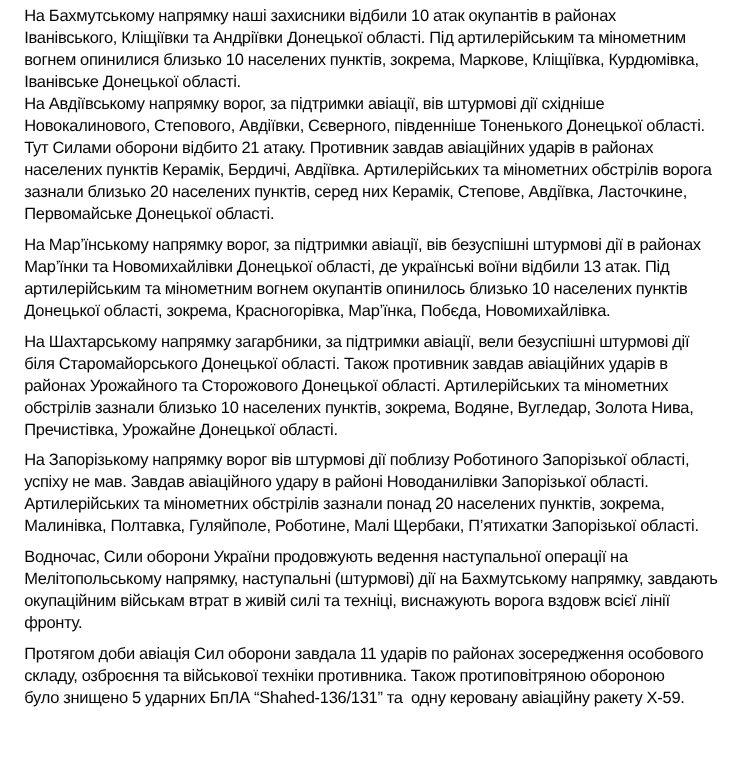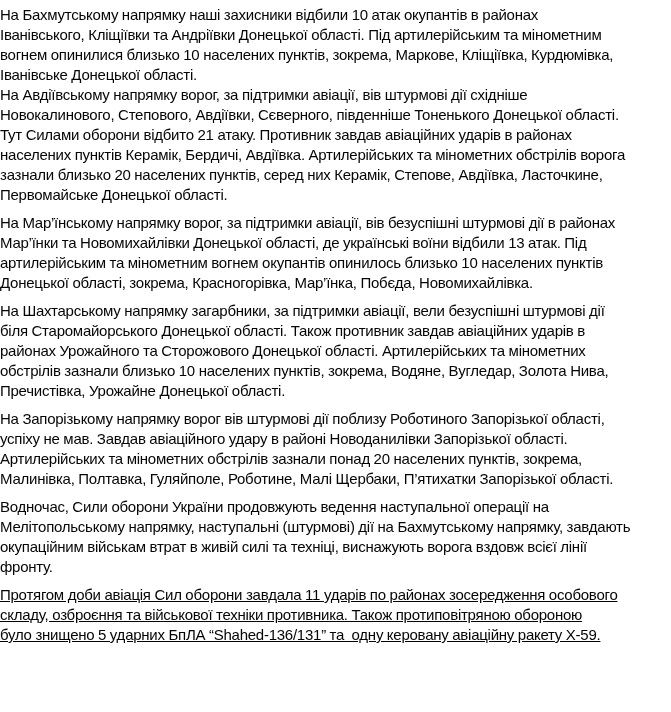--- a/index.html
+++ b/index.html
@@ -9,34 +9,33 @@
   }
   body {
     width: 671px;
     height: 712px;
     overflow: hidden;
     font-family: "Liberation Sans", "DejaVu Sans", sans-serif;
   }
   .post {
     box-sizing: border-box;
     width: 671px;
-    padding: 5px 5px 0 0;
+    padding: 5px 5px 0 22px;
     font-size: 15px;
     line-height: 20px;
     letter-spacing: -0.25px;
     color: #050505;
   }
   .paragraph {
     margin: 0 0 8px 0;
     white-space: pre-wrap;       
     word-spacing: -0.2px;
   }
   .paragraph:last-child {
     margin-bottom: 0;
-    text-decoration: underline;
   }
 </style>
 </head>
 <body style="background: rgb(255, 255, 255);">
 
 <main class="post" style="color: rgb(5, 5, 5);">
     <p class="paragraph">На Бахмутському напрямку наші захисники відбили 10 атак окупантів в районах
 Іванівського, Кліщіївки та Андріївки Донецької області. Під артилерійським та мінометним
 вогнем опинилися близько 10 населених пунктів, зокрема, Маркове, Кліщіївка, Курдюмівка,
 Іванівське Донецької області.

